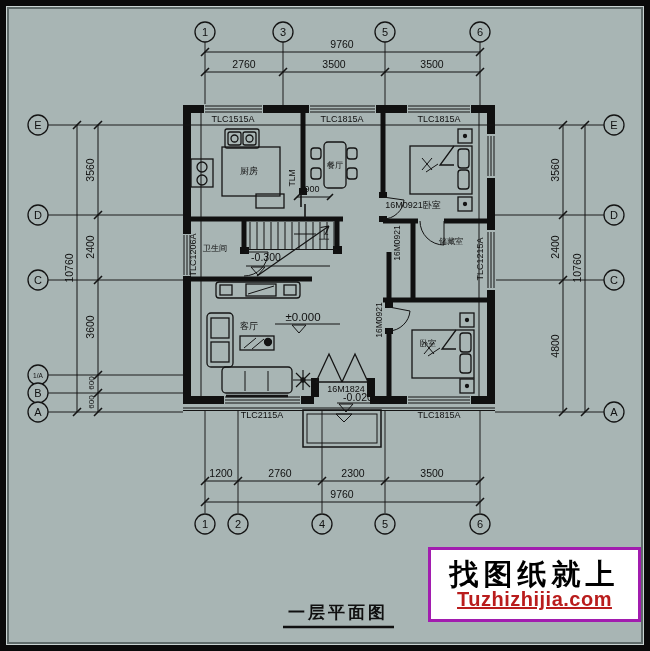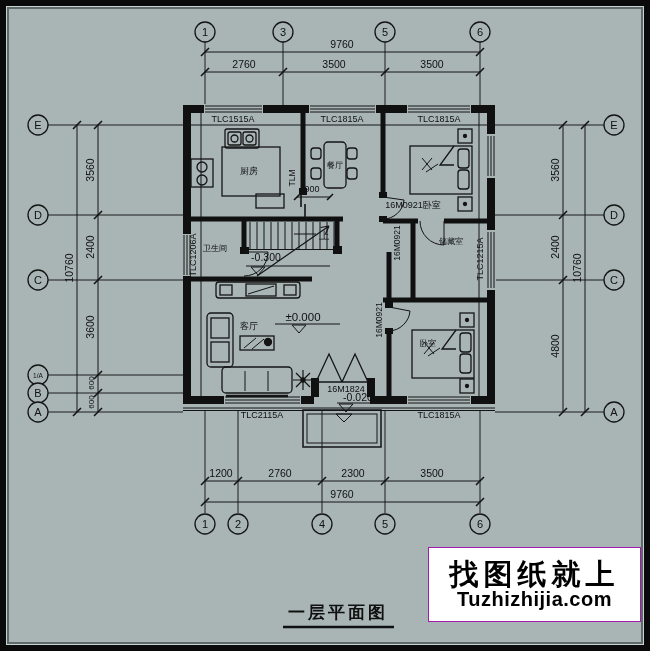--- a/index.html
+++ b/index.html
@@ -15,24 +15,24 @@
   .bubS{font-size:6.5px;}
   .win{font-size:9px;}
   .room{font-size:9px;}
   .roomS{font-size:8.2px;}
   .door{font-size:8.5px;}
   .lvl{font-size:10.5px;}
   .lvlB{font-size:11.5px;}
   .mid{text-anchor:middle;}
   .ttl{font-size:17px;font-weight:bold;letter-spacing:3px;}
   .watermark{position:absolute;left:428px;top:547px;width:213px;height:75px;background:#ffffff;
-             border:1px solid #a21caf;box-sizing:border-box;display:flex;flex-direction:column;
+             border:3px solid #a21caf;box-sizing:border-box;display:flex;flex-direction:column;
              align-items:center;justify-content:center;line-height:1.05;}
   .wm1{font-size:29px;font-weight:bold;color:#000;letter-spacing:5px;}
-  .wm2{font-size:20px;font-weight:bold;color:#000000;letter-spacing:.5px;}
+  .wm2{font-size:20px;font-weight:bold;color:#b91c1c;letter-spacing:.5px;text-decoration:underline;}
 </style>
 </head>
 <body>
 
 <div class="canvas">
 <svg width="650" height="651" viewBox="0 0 650 651">
 
   <g>
     <path stroke="#1c1c1c" stroke-width="1" fill="none" d="M205,42 V105 M283,42 V105 M385,42 V105 M480,42 V105 M205,410 V513 M238,410 V513 M322,410 V513 M385,410 V513 M480,410 V513 M48,125 H183 M48,215 H183 M48,280 H183 M48,375 H183 M48,393 H183 M48,412 H183 M495,125 H613 M495,215 H613 M495,280 H613 M495,412 H613"></path>
   </g>

